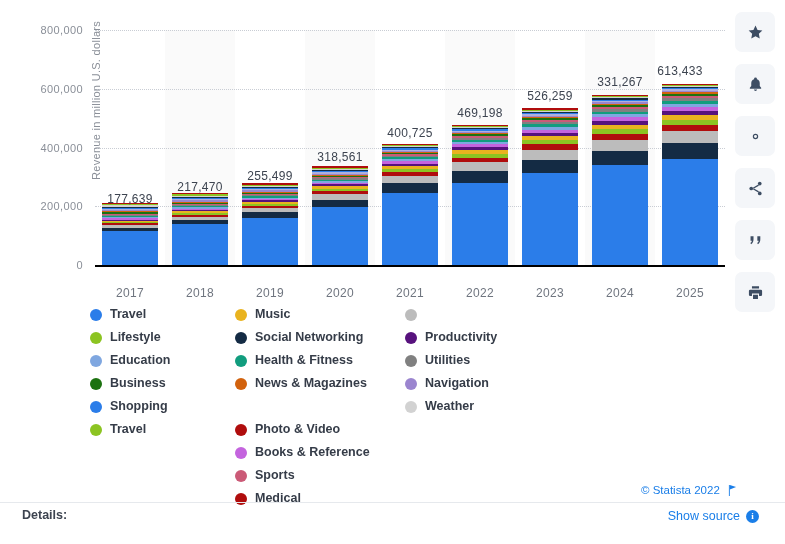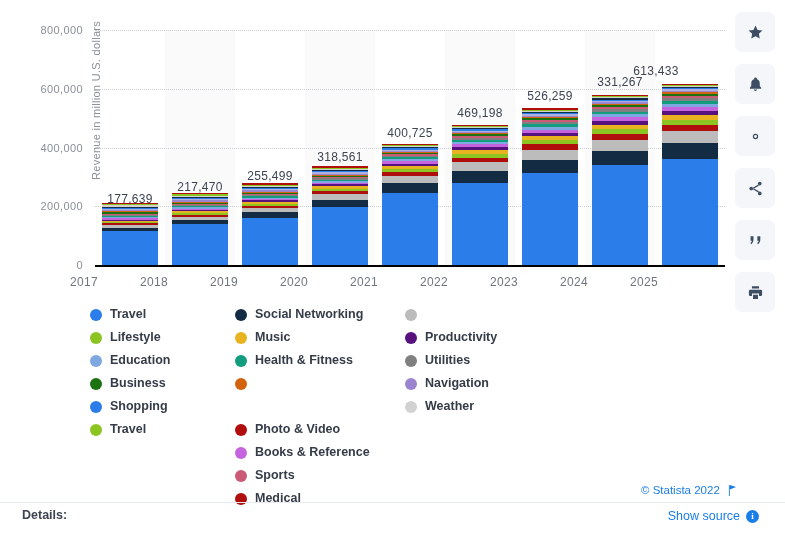--- a/index.html
+++ b/index.html
@@ -98,24 +98,24 @@
     left: 50%;
     margin-left: -60px;
     text-align: center;
     font-size: 12px;
     color: #3d4450;
     letter-spacing: .3px;
     white-space: nowrap;
   }
   .xtick {
     position: absolute;
-    top: 245px;
+    top: 256px;
     width: 120px;
     margin-left: -60px;
-    text-align: left;
+    text-align: center;
     font-size: 12px;
     color: #6f757f;
     letter-spacing: .3px;
   }
 
   
   #legend {
     position: absolute;
     left: 90px;
     top: 302px;
@@ -469,21 +469,21 @@
             <div class="seg" title="Books &amp; Reference" style="height: 3.644px; background: rgb(196, 100, 222);"></div>
             <div class="seg" title="Productivity" style="height: 4.07911px; background: rgb(87, 18, 125);"></div>
             <div class="seg" title="Music" style="height: 4.75896px; background: rgb(233, 179, 31);"></div>
             <div class="seg" title="Lifestyle" style="height: 5.30284px; background: rgb(140, 196, 34);"></div>
             <div class="seg" title="Photo &amp; Video" style="height: 6.25463px; background: rgb(176, 13, 13);"></div>
             <div class="seg" title="Entertainment" style="height: 12.2373px; background: rgb(188, 188, 188);"></div>
             <div class="seg" title="Social Networking" style="height: 15.5006px; background: rgb(20, 43, 68);"></div>
             <div class="seg" title="Games" style="height: 106.057px; background: rgb(43, 125, 233);"></div>
           </div>
         </div>
-        <div class="bar-label" style="bottom: 187.196px; left: 561px; position: absolute; margin-left: -60px; margin-top: 19px;">613,433</div>
+        <div class="bar-label" style="bottom: 187.196px; left: 585px; position: absolute; margin-left: -60px; margin-top: 19px;">613,433</div>
       </div>
     <div id="axis-baseline"></div>
     <div id="xticks">
         <div class="xtick" style="left: 35px;">2017</div>
         <div class="xtick" style="left: 105px;">2018</div>
         <div class="xtick" style="left: 175px;">2019</div>
         <div class="xtick" style="left: 245px;">2020</div>
         <div class="xtick" style="left: 315px;">2021</div>
         <div class="xtick" style="left: 385px;">2022</div>
         <div class="xtick" style="left: 455px;">2023</div>
@@ -495,24 +495,24 @@
   <div id="legend">
       <div class="legend-col">
         <div class="legend-item"><span class="legend-dot" style="background: rgb(43, 125, 233);"></span><span class="legend-text">Travel</span></div>
         <div class="legend-item"><span class="legend-dot" style="background: rgb(140, 196, 34);"></span><span class="legend-text">Lifestyle</span></div>
         <div class="legend-item"><span class="legend-dot" style="background: rgb(127, 167, 224);"></span><span class="legend-text">Education</span></div>
         <div class="legend-item"><span class="legend-dot" style="background: rgb(28, 114, 16);"></span><span class="legend-text">Business</span></div>
         <div class="legend-item"><span class="legend-dot" style="background: rgb(43, 125, 233);"></span><span class="legend-text">Shopping</span></div>
         <div class="legend-item"><span class="legend-dot" style="background: rgb(140, 196, 34);"></span><span class="legend-text">Travel</span></div>
       </div>
       <div class="legend-col wide">
+        <div class="legend-item"><span class="legend-dot" style="background: rgb(233, 179, 31);"></span><span class="legend-text">Music</span></div>
         <div class="legend-item"><span class="legend-dot" style="background: rgb(20, 43, 68);"></span><span class="legend-text">Social Networking</span></div>
-        <div class="legend-item"><span class="legend-dot" style="background: rgb(233, 179, 31);"></span><span class="legend-text">Music</span></div>
         <div class="legend-item"><span class="legend-dot" style="background: rgb(17, 157, 126);"></span><span class="legend-text">Health &amp; Fitness</span></div>
-        <div class="legend-item"><span class="legend-dot" style="background: rgb(210, 98, 13);"></span></div>
+        <div class="legend-item"><span class="legend-dot" style="background: rgb(210, 98, 13);"></span><span class="legend-text">News &amp; Magazines</span></div>
       </div>
       <div class="legend-col wide">
         <div class="legend-item"><span class="legend-dot" style="background: rgb(188, 188, 188);"></span></div>
         <div class="legend-item"><span class="legend-dot" style="background: rgb(87, 18, 125);"></span><span class="legend-text">Productivity</span></div>
         <div class="legend-item"><span class="legend-dot" style="background: rgb(128, 128, 128);"></span><span class="legend-text">Utilities</span></div>
         <div class="legend-item"><span class="legend-dot" style="background: rgb(155, 133, 207);"></span><span class="legend-text">Navigation</span></div>
         <div class="legend-item"><span class="legend-dot" style="background: rgb(210, 210, 210);"></span><span class="legend-text">Weather</span></div>
       </div>
       <div class="legend-col wide">
         <div class="legend-item"><span class="legend-dot" style="background: rgb(176, 13, 13);"></span><span class="legend-text">Photo &amp; Video</span></div>

